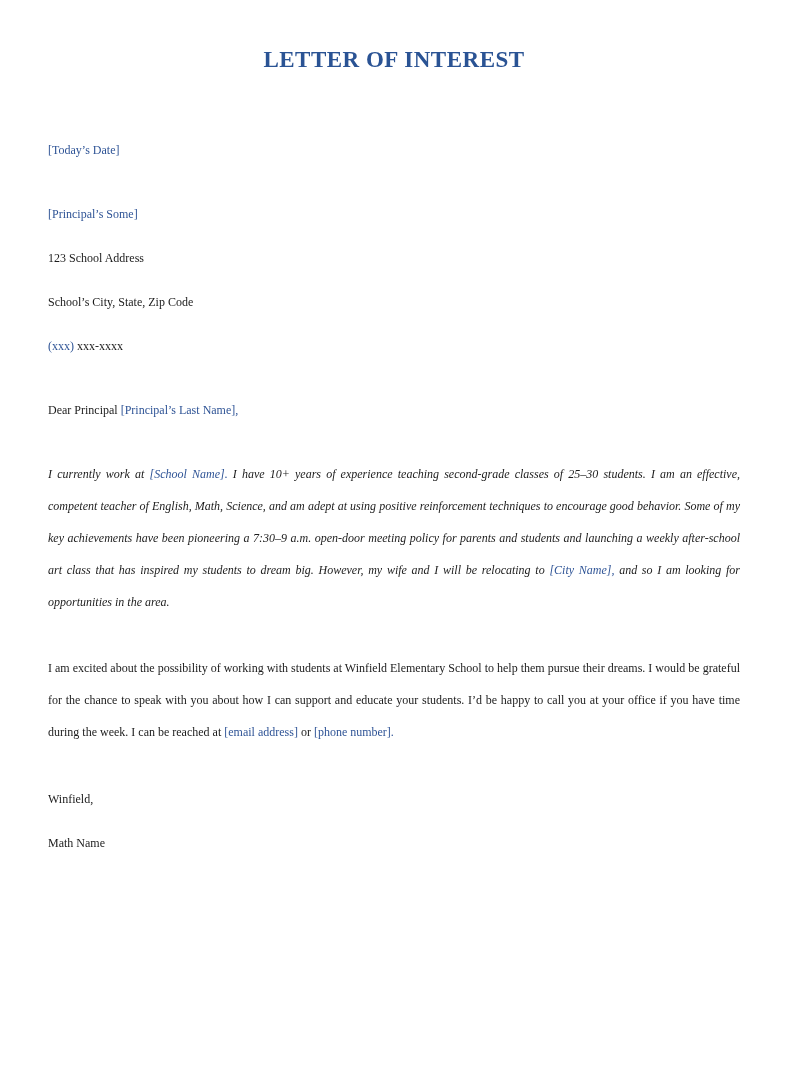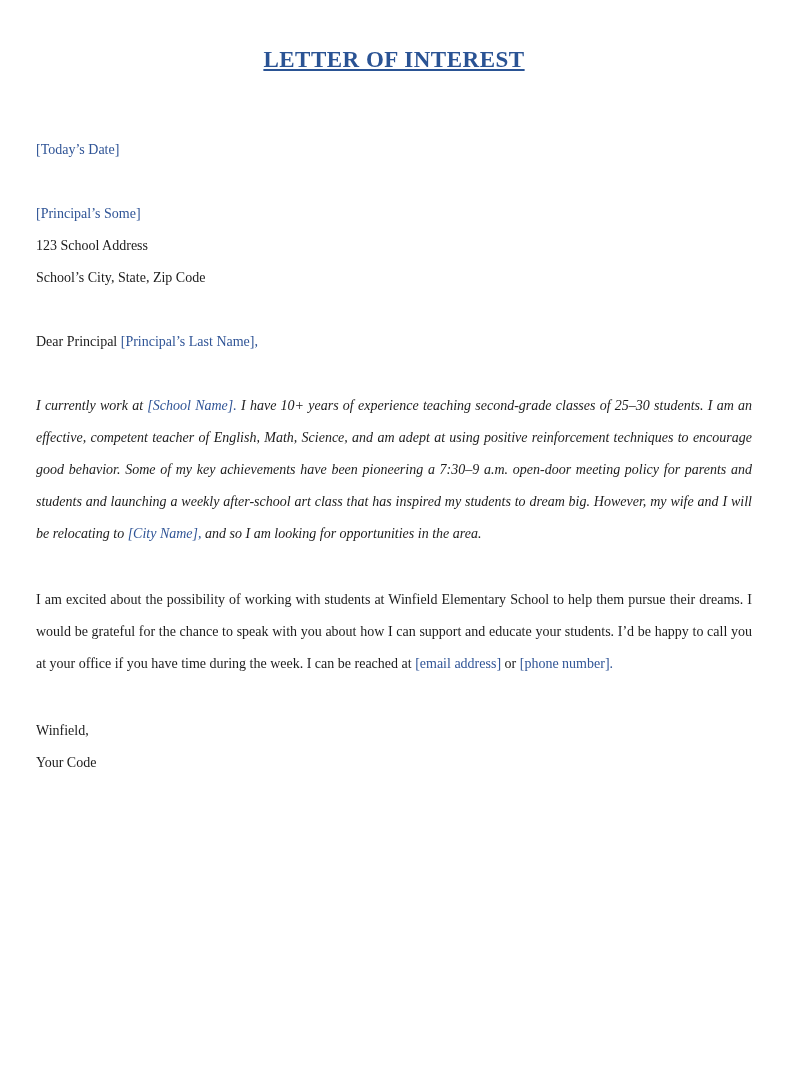--- a/index.html
+++ b/index.html
@@ -22,25 +22,24 @@
     background: #ffffff;
   }
   .doc-title {
     margin: 0;
     text-align: center;
     font-size: 23px;
     line-height: 28px;
     font-weight: bold;
     letter-spacing: 0.5px;
     color: var(--color-title, #2a5394);
-    text-decoration: underline;
   }
   p {
-    margin: 0;
-    font-size: 14px;
+    margin: 12px;
+    font-size: 12px;
     line-height: 32px;
   }
   .justified {
     text-align: justify;
   }
   .accent {
     color: var(--color-accent, #2f5496);
   }
   .mt-title-gap { margin-top: 60px; }
   .mt-block     { margin-top: 32px; }
@@ -58,25 +57,26 @@
   <h1 class="doc-title">LETTER OF INTEREST</h1>
 
   <p class="accent mt-title-gap">[Today’s Date]</p>
 
   <p class="accent mt-block">[Principal’s Some]</p>
 
   <p>123 School Address</p>
 
   <p>School’s City, State, Zip Code</p>
 
+  <p><span class="accent">(xxx)</span><span> xxx-xxxx</span></p>
 
   <p class="mt-salut"><span>Dear Principal </span><span class="accent">[Principal’s Last Name],</span></p>
 
 
   <p class="justified mt-para"><span>I currently work at </span><span class="accent">[School Name].</span><span> I have 10+ years of experience teaching second-grade classes of 25–30 students. I am an effective, competent teacher of English, Math, Science, and am adept at using positive reinforcement techniques to encourage good behavior. Some of my key achievements have been pioneering a 7:30–9 a.m. open-door meeting policy for parents and students and launching a weekly after-school art class that has inspired my students to dream big. However, my wife and I will be relocating to </span><span class="accent">[City Name],</span><span> and so I am looking for opportunities in the area.</span></p>
 
   <p class="justified mt-para3"><span>I am excited about the possibility of working with students at Winfield Elementary School to help them pursue their dreams. I would be grateful for the chance to speak with you about how I can support and educate your students. I’d be happy to call you at your office if you have time during the week. I can be reached at </span><span class="accent">[email address]</span><span> or </span><span class="accent">[phone number].</span></p>
 
   <p class="mt-close">Winfield,</p>
 
-  <p>Your Code</p>
+  <p>Math Name</p>
 
 </div>
 
 </body></html>

